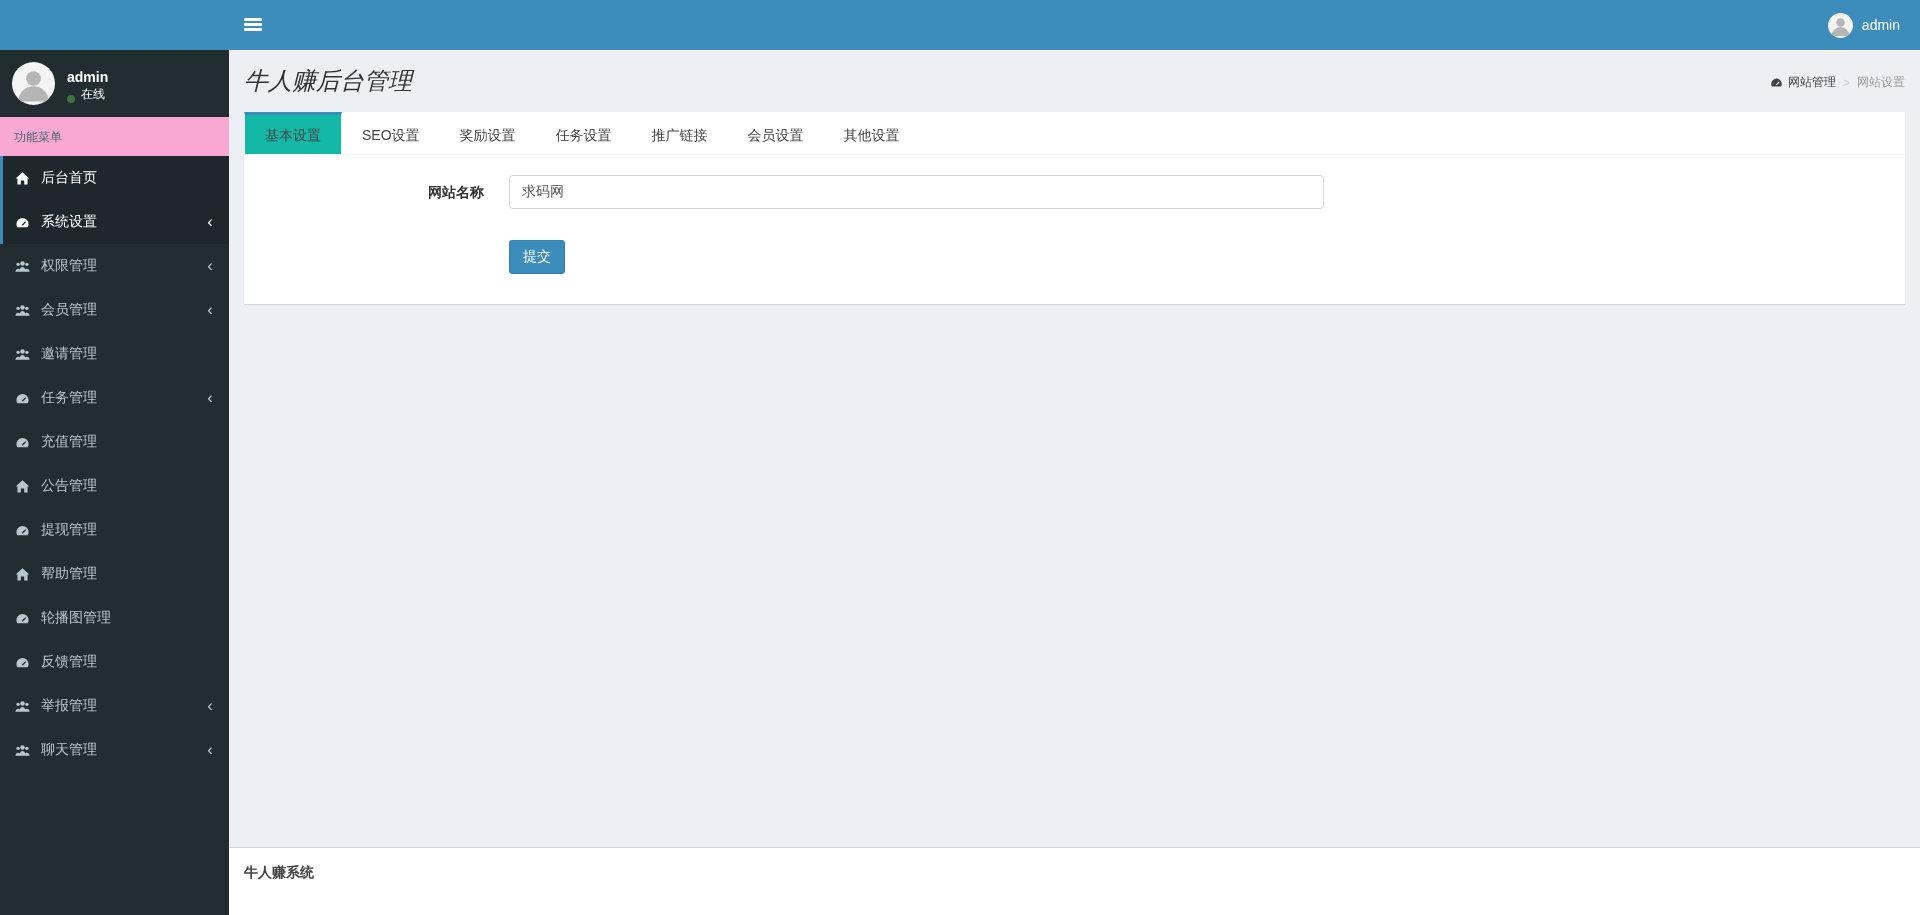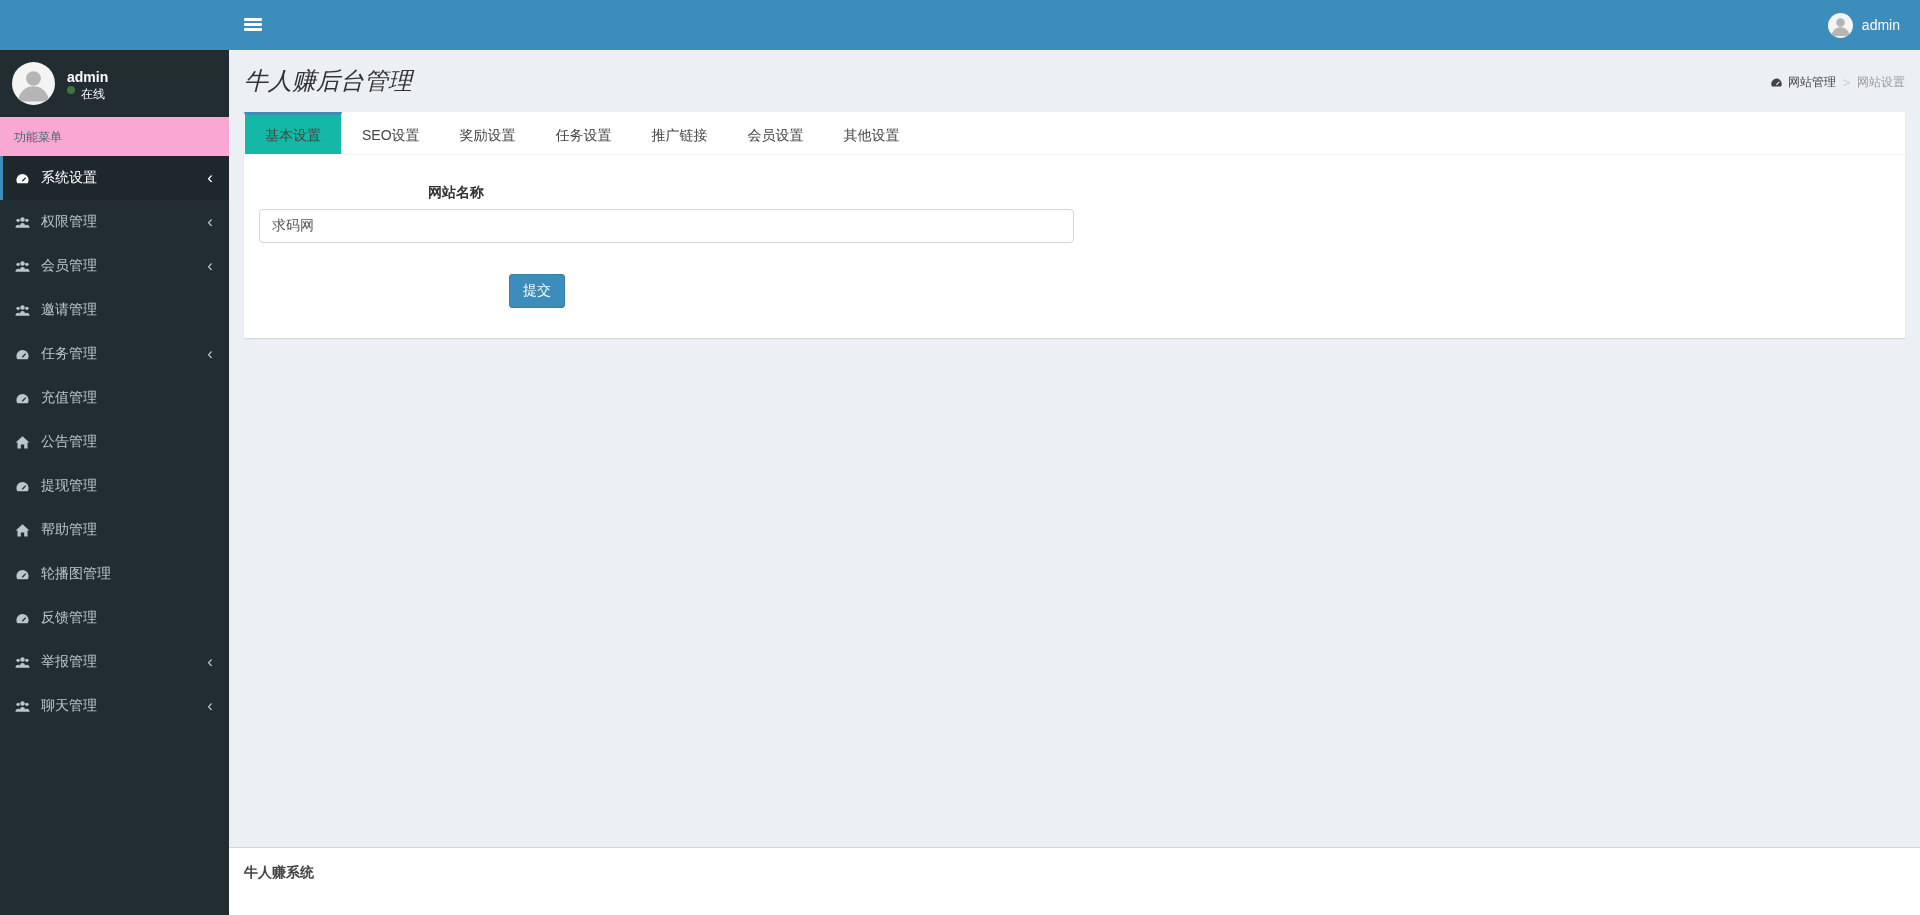--- a/index.html
+++ b/index.html
@@ -16,21 +16,21 @@
   .nav-user { position:absolute; right:12px; top:0; height:50px; display:flex; align-items:center; gap:9px; cursor:pointer; padding:0 8px; }
   .nav-user .avatar-sm { width:25px; height:25px; border-radius:50%; background:#f4f4f4; overflow:hidden; }
   .nav-user .uname { color:#fff; font-size:14px; }
 
   
   .sidebar { position:fixed; left:0; top:50px; bottom:0; width:229px; background:#222d32; z-index:20; }
   .user-panel { padding:12px; display:flex; align-items:flex-start; gap:12px; }
   .user-panel .avatar-lg { width:43px; height:43px; border-radius:50%; background:#f4f4f4; overflow:hidden; flex:none; }
   .user-panel .uinfo { padding-top:6px; }
   .user-panel .uname { color:#fff; font-size:14px; font-weight:bold; margin-bottom:7px; }
-  .user-panel .ustatus { color:#fff; font-size:12px; display:flex; align-items:flex-start; gap:6px; }
+  .user-panel .ustatus { color:#fff; font-size:12px; display:flex; align-items:flex-end; gap:6px; }
   .user-panel .dot { width:8px; height:8px; border-radius:50%; background:#3c763d; display:inline-block; }
   .menu-header { background:#f9a8d4; color:#4b646f; font-size:12px; padding:12px 14px 10px 14px; }
   .menu { list-style:none; }
   .menu-item { position:relative; height:44px; display:flex; align-items:center; padding-left:12px;
     border-left:3px solid transparent; color:#b8c7ce; font-size:14px; cursor:pointer; --icon-bg:#222d32; }
   .menu-item.active { background:#1e282c; border-left-color:#3c8dbc; color:#fff; --icon-bg:#1e282c; }
   .menu-item .mi { width:26px; display:inline-flex; align-items:center; flex:none; }
   .menu-item .mi svg { width:15px; height:15px; fill:currentColor; }
   .menu-item .chev { position:absolute; right:16px; top:50%; transform:translateY(-54%);
     font-size:17px; line-height:1; color:inherit; }
@@ -44,21 +44,21 @@
   .breadcrumb .bc-link { color:#444; text-decoration:none; display:flex; align-items:center; gap:5px; cursor:pointer; }
   .breadcrumb .bc-link svg { width:13px; height:13px; fill:#444; }
   .breadcrumb .sep { color:#ccc; }
 
   .tabs-box { margin:0 15px; background:#fff; box-shadow:0 1px 1px rgba(0,0,0,0.1); }
   .tab-header { border-bottom:1px solid #f4f4f4; display:flex; }
   .tab { padding:0 20px; height:42px; line-height:40px; font-size:14px; color:#444;
     border-top:3px solid transparent; cursor:pointer; }
   .tab.active { border-top-color:#3c8dbc; background:#14b8a6; border-left:1px solid #f4f4f4; border-right:1px solid #f4f4f4; }
   .tab-content { padding:20px 15px 30px 15px; }
-  .form-row { display:flex;flex-direction:column; }
+  .form-row { display:flex; }
   .form-label { width:250px; flex:none; text-align:right; padding-right:25px; font-size:14px;
     font-weight:bold; color:#333; line-height:34px; }
   .text-input { width:815px; height:34px; border:1px solid #d2d6de; border-radius:4px;
     padding:6px 12px; font-size:14px; color:#555; font-family:inherit; background:#fff; outline:none; }
   .btn-row { margin-top:31px; padding-left:250px; }
   .btn-primary { background:#3c8dbc; border:1px solid #367fa9; color:#fff; font-size:14px;
     padding:7px 13px; border-radius:3px; cursor:pointer; font-family:inherit; }
 
   
   .main-footer { position:absolute; left:229px; right:0; bottom:0; height:68px; background:#fff;
@@ -100,20 +100,28 @@
       <span class="ustatus">
         <span class="dot"></span>
         <span>在线</span>
       </span>
     </span>
   </div>
 
   <div class="menu-header">功能菜单</div>
 
   <ul class="menu">
+    <li class="menu-item active">
+      <span class="mi">
+          <svg viewBox="0 0 14 14">
+            <path d="M7 1.2 L13.4 7 h-1.7 v5.6 H8.6 V8.8 H5.4 v3.8 H2.3 V7 H0.6 z"></path>
+          </svg>
+        </span>
+      <span>后台首页</span>
+    </li>
     <li class="menu-item active">
       <span class="mi">
           <svg viewBox="0 0 14 14">
             <path d="M7 2.8 a5.7 5.7 0 0 0 -5.7 5.7 c0 1.1 .3 2.1 .9 2.9 h9.6 c.6 -.8 .9 -1.8 .9 -2.9 A5.7 5.7 0 0 0 7 2.8 z"></path>
             <line x1="6.8" y1="9.6" x2="10" y2="6.2" stroke="var(--icon-bg)" stroke-width="1.2"></line>
           </svg>
         </span>
       <span>系统设置</span>
       <span class="chev">‹</span>
     </li>

